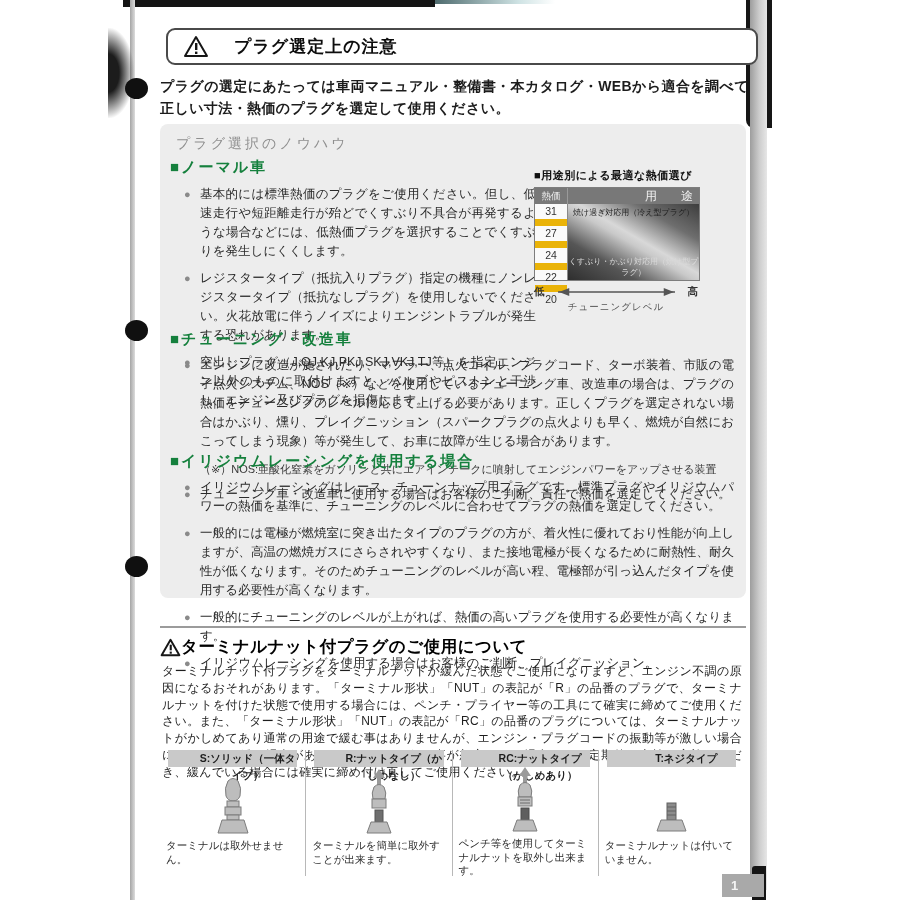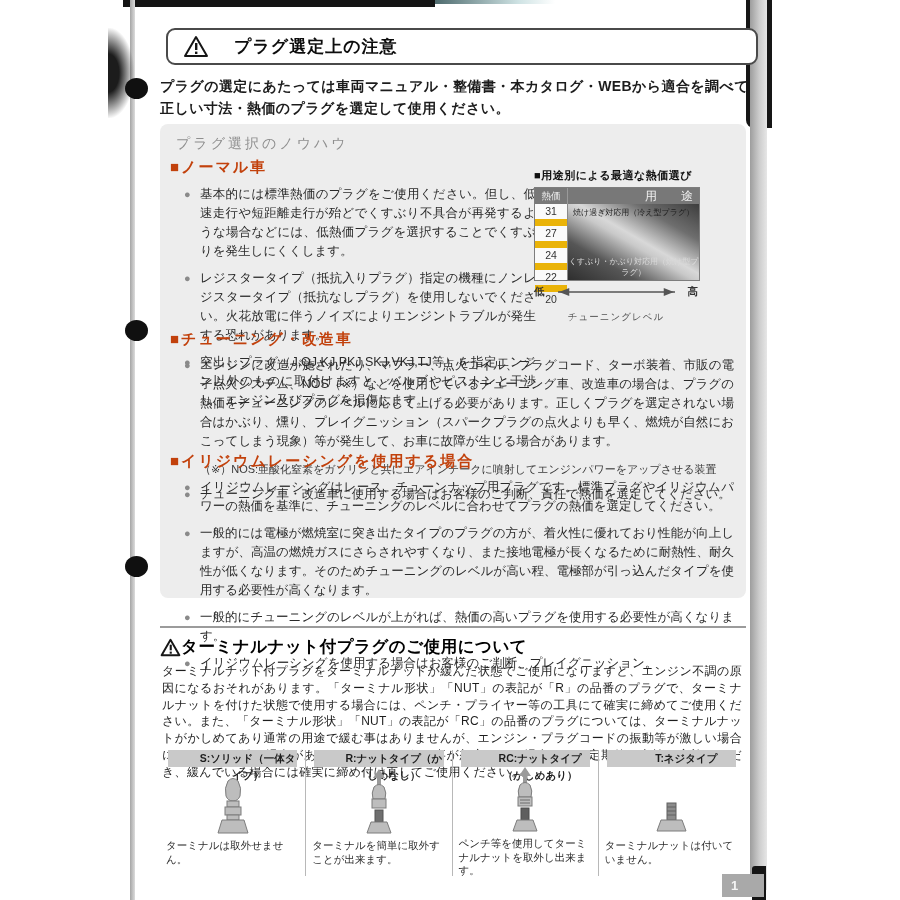--- a/index.html
+++ b/index.html
@@ -25,21 +25,21 @@
   .hdr-box{left:166px;top:28px;width:592px;height:37px;border:2px solid #4a4a4a;border-radius:9px;background:#fff;
     display:flex;align-items:center;gap:13px;padding-left:15px;box-sizing:border-box;}
   .hdr-title{font-size:17px;font-weight:bold;color:#0d0d0d;letter-spacing:1px;margin-left:12px;}
   .warn-svg{display:block;}
 
   .intro{left:160px;top:75px;width:600px;font-size:14px;font-weight:bold;line-height:1.58;color:#1c1c1c;letter-spacing:.4px;}
 
   
   .panel{left:160px;top:124px;width:586px;height:474px;background:#ededed;border-radius:8px;}
   .panel-title{left:16px;top:11px;font-size:14px;color:#8f8f8f;letter-spacing:3px;}
-  .sec-heading{font-size:15px;font-weight:bold;color:#c2410c;letter-spacing:2px;}
+  .sec-heading{font-size:15px;font-weight:bold;color:#15803d;letter-spacing:2px;}
   .bullets{display:flex;flex-direction:column;gap:8px;}
   .bullet-row{display:flex;gap:4px;}
   .bullet-mark{color:#8a8a8a;font-size:11px;line-height:1.7;flex:0 0 12px;}
   .bullet-text{font-size:12.5px;line-height:1.52;color:#2a2a2a;text-align:justify;}
   .note-line{font-size:11px;color:#3a3a3a;margin:3px 0 0 16px;line-height:1.4;}
 
   
   .heat{left:374px;top:44px;width:170px;}
   .heat-title{font-size:11px;font-weight:bold;color:#111;letter-spacing:.5px;margin-bottom:4px;}
   .heat-table{width:164px;border:1px solid #7d7d7d;}
@@ -49,21 +49,21 @@
   .heat-body{display:flex;height:76px;}
   .heat-vals{width:32px;display:flex;flex-direction:column;border-right:1px solid #8a8a8a;background:#fafafa;}
   .heat-vals div{flex:1;font-size:10.5px;color:#333;text-align:center;line-height:15px;border-bottom:7px solid #eab308;}
   .heat-vals div:last-child{border-bottom:none;}
   .heat-grad{flex:1;position:relative;background:linear-gradient(to top right,#2e2e2e 0%,#565656 26%,#c9c9c9 48%,#d8d8d8 54%,#6e6e6e 76%,#3d3d3d 100%);}
   .heat-top-label{position:absolute;top:3px;left:0;right:0;text-align:center;font-size:8px;color:#1f1f1f;}
   .heat-bot-label{position:absolute;bottom:2px;left:0;right:0;text-align:center;font-size:8px;color:#d9d9d9;}
   .heat-axis{width:164px;display:flex;align-items:center;gap:4px;margin-top:4px;}
   .heat-axis .lab{font-size:10.5px;color:#333;font-weight:bold;}
   .heat-axis-line{flex:1;height:10px;}
-  .heat-axis-cap{width:164px;text-align:center;font-size:9.5px;color:#555;letter-spacing:1px;margin-top:12px;}
+  .heat-axis-cap{width:164px;text-align:center;font-size:9.5px;color:#555;letter-spacing:1px;margin-top:2px;}
 
   
   .divider{left:160px;top:626px;width:586px;height:2px;background:#9b9b9b;}
   .term-hdr{left:160px;top:636px;display:flex;align-items:center;gap:0;}
   .term-title{font-size:16.5px;font-weight:bold;color:#000;letter-spacing:.5px;}
   .term-body{left:162px;top:663px;width:580px;font-size:12px;line-height:1.4;color:#1e1e1e;text-align:justify;letter-spacing:.3px;}
 
   .term-table{left:160px;top:750px;width:584px;height:126px;display:flex;}
   .term-col{flex:1;padding:0 6px;box-sizing:border-box;display:flex;flex-direction:column;}
   .term-col + .term-col{border-left:1px solid #b8b8b8;}

